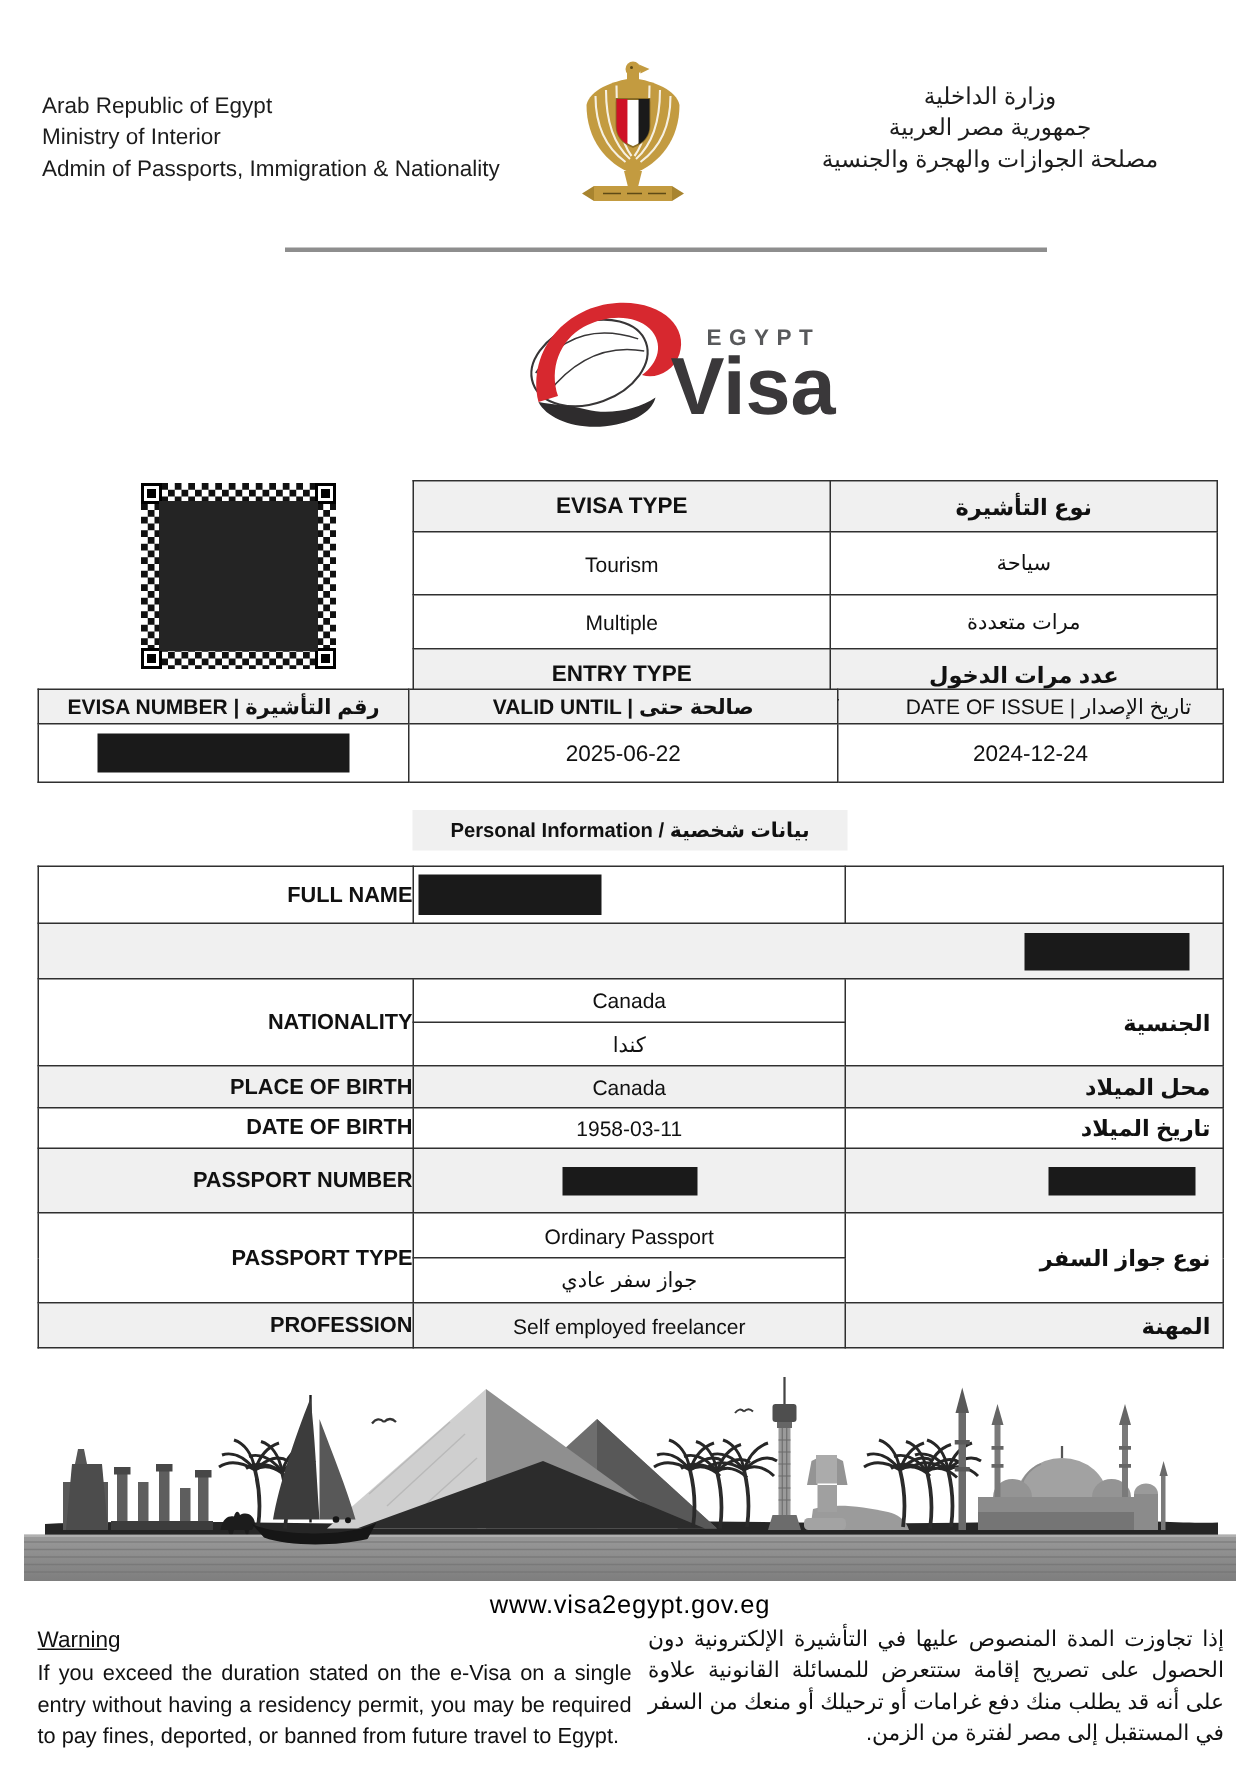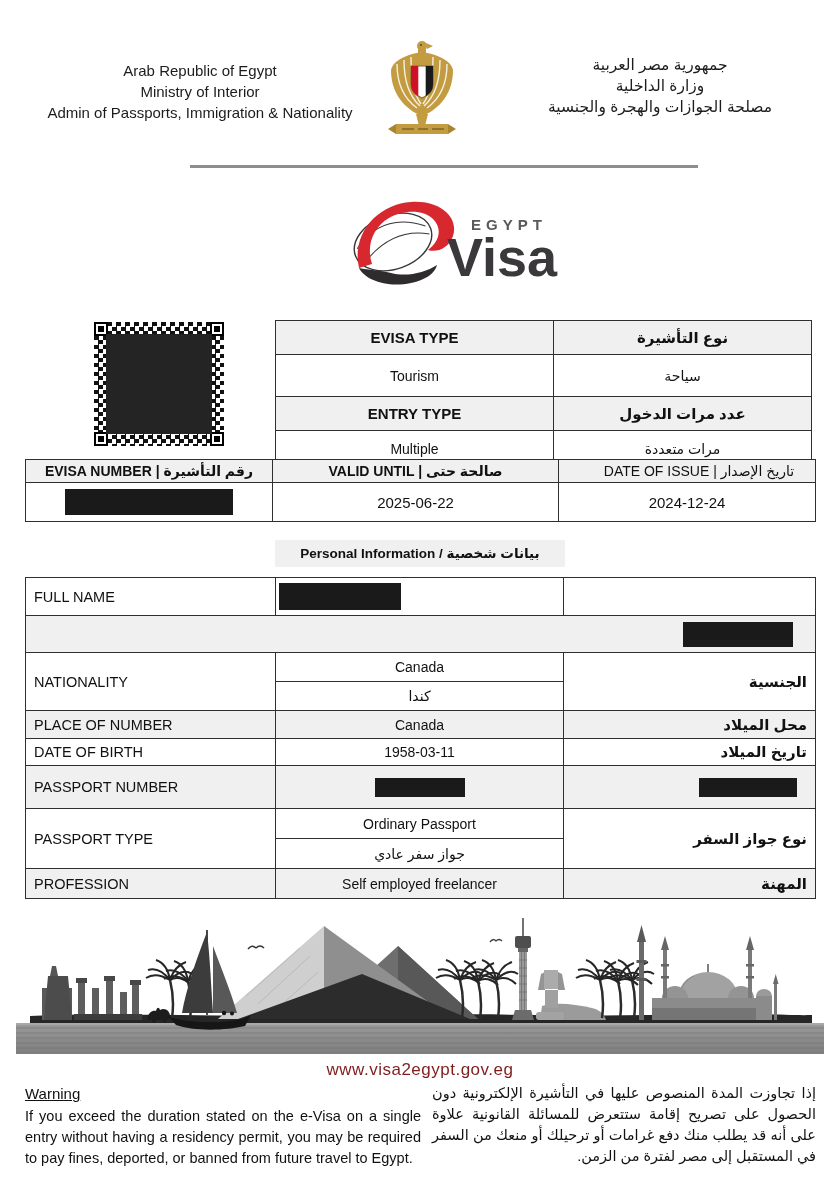--- a/index.html
+++ b/index.html
@@ -1,45 +1,45 @@
 <!DOCTYPE html>
 <html><head>
 <meta charset="utf-8">
 <style>
   html,body{margin:0;padding:0;background:#e9e9e9;}
   .page{position:relative;width:840px;height:1188px;margin:0 auto;background:#fff;overflow:hidden;
         font-family:"Liberation Sans","DejaVu Sans",sans-serif;color:#111;}
   .abs{position:absolute;}
 
   
-  .hdr-en{left:28px;top:60px;width:344px;text-align:center;font-size:15px;line-height:21px;color:#1c1c1c;}
+  .hdr-en{left:28px;top:60px;width:344px;text-align:left;font-size:15px;line-height:21px;color:#1c1c1c;}
   .hdr-ar{left:518px;top:54px;width:284px;text-align:center;font-size:15.5px;line-height:21px;direction:rtl;color:#1c1c1c;}
   .divider{left:190px;top:165px;width:508px;height:3px;background:#8e8e8e;}
 
   
   table{border-collapse:collapse;table-layout:fixed;}
   td{border:1px solid #2f2f2f;text-align:center;vertical-align:middle;font-size:14px;padding:0;overflow:hidden;}
   .shade{background:#f0f0f0;}
-  td.lbl{text-align:left;padding-left:8px;font-weight:normal;font-size:14.5px;}
+  td.lbl{text-align:right;padding-left:8px;font-weight:bold;font-size:14.5px;}
   td.arlbl{text-align:right;padding-right:8px;font-weight:bold;font-size:15px;direction:rtl;}
   td.hdr{font-weight:bold;font-size:15px;}
   .redact{background:#1a1a1a;display:block;}
 
   
   .qr{left:94px;top:322px;width:130px;height:124px;
       background:conic-gradient(#111 25%,#fff 0 50%,#111 0 75%,#fff 0) 0 0/9px 9px;}
   .qr i{position:absolute;width:14px;height:14px;background:#fff;border:2.5px solid #000;box-sizing:border-box;}
   .qr i::after{content:"";position:absolute;inset:2px;background:#000;}
   .qr .tl{left:0;top:0;} .qr .tr{right:0;top:0;} .qr .bl{left:0;bottom:0;} .qr .br{right:0;bottom:0;}
   .qr .mask{position:absolute;inset:12px;background:#242424;}
 
   .ptitle{left:275px;top:540px;width:290px;height:27px;background:#f0f0f0;
           font-weight:bold;font-size:13.5px;line-height:27px;text-align:center;}
 
-  .url{left:0;top:1060px;width:840px;text-align:center;font-size:17px;color:#7f1d1d;letter-spacing:.5px;}
+  .url{left:0;top:1060px;width:840px;text-align:center;font-size:17px;color:#000000;letter-spacing:.5px;}
 
   .warn-en{left:25px;top:1083px;width:396px;font-size:14.5px;line-height:21px;text-align:justify;}
   .warn-ar{left:432px;top:1083px;width:384px;font-size:14.5px;line-height:21px;direction:rtl;text-align:justify;}
   .wtitle{font-weight:normal;text-decoration:underline;font-size:15px;margin-bottom:2px;}
 </style>
 </head>
 <body>
 
 <div class="page">
 
@@ -78,22 +78,22 @@
       <g>
         <rect x="12" y="88" width="52" height="10" fill="#c39b40"></rect>
         <polygon points="12,88 4,93 12,98" fill="#a8842f"></polygon>
         <polygon points="64,88 72,93 64,98" fill="#a8842f"></polygon>
         <path d="M18,93 h12 M34,93 h10 M48,93 h12" stroke="#5d4a16" stroke-width="1" fill="none"></path>
       </g>
     </g>
   </svg>
 
   <div class="abs hdr-ar">
+    <div>وزارة الداخلية</div>
     <div>جمهورية مصر العربية</div>
-    <div>وزارة الداخلية</div>
     <div>مصلحة الجوازات والهجرة والجنسية</div>
   </div>
 
   <div class="abs divider"></div>
 
   <svg class="abs" style="left:345px;top:186px;" width="220" height="104" viewBox="0 0 220 104">
     <g>
 
       <g transform="rotate(-20 48 56)">
         <ellipse cx="48" cy="56" rx="40" ry="27" fill="#ffffff" stroke="#383637" stroke-width="1.4"></ellipse>
@@ -126,27 +126,27 @@
       </colgroup>
     <tbody>
         <tr style="height:34px">
       <td class="shade hdr">EVISA TYPE</td>
       <td class="shade hdr" style="direction:rtl">نوع التأشيرة</td>
     </tr>
     <tr style="height:42px">
       <td>Tourism</td>
       <td style="direction:rtl">سياحة</td>
     </tr>
+    <tr style="height:36px">
+      <td>Multiple</td>
+      <td style="direction:rtl">مرات متعددة</td>
+    </tr>
     <tr style="height:34px">
       <td class="shade hdr">ENTRY TYPE</td>
       <td class="shade hdr" style="direction:rtl">عدد مرات الدخول</td>
-    </tr>
-    <tr style="height:36px">
-      <td>Multiple</td>
-      <td style="direction:rtl">مرات متعددة</td>
     </tr>
   </tbody>
     </table>
 
   <table class="abs" style="left:25px;top:459px;width:790px;">
     <colgroup>
         <col style="width:247px">
         <col style="width:286px">
         <col style="width:257px">
       </colgroup>
@@ -193,21 +193,21 @@
     <tr style="height:29px">
       <td class="lbl" rowspan="2">NATIONALITY</td>
       <td>Canada</td>
       <td class="arlbl" rowspan="2">الجنسية</td>
     </tr>
     <tr style="height:29px">
       <td style="direction:rtl">كندا</td>
     </tr>
 
     <tr style="height:28px">
-      <td class="lbl shade">PLACE OF NUMBER</td>
+      <td class="lbl shade">PLACE OF BIRTH</td>
       <td class="shade">Canada</td>
       <td class="arlbl shade">محل الميلاد</td>
     </tr>
 
     <tr style="height:27px">
       <td class="lbl">DATE OF BIRTH</td>
       <td>1958-03-11</td>
       <td class="arlbl">تاريخ الميلاد</td>
     </tr>
 

